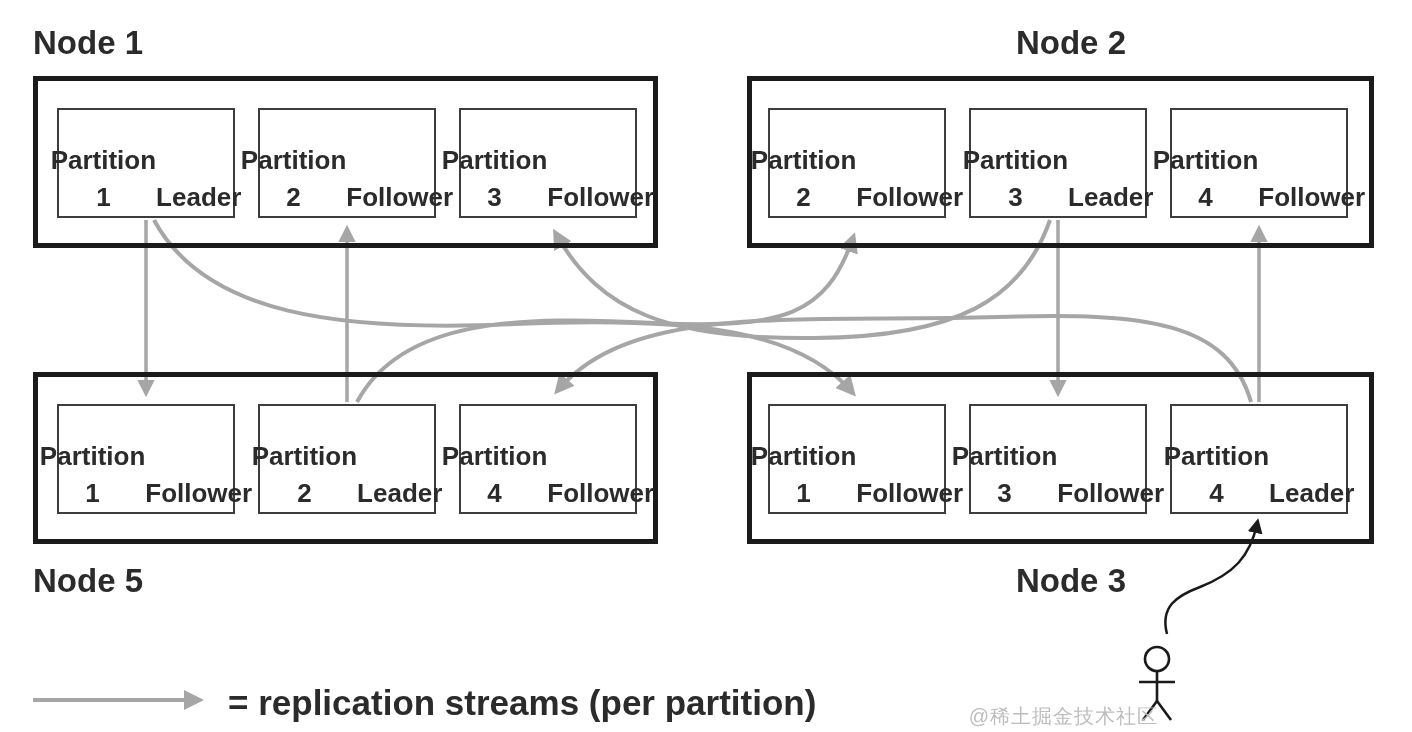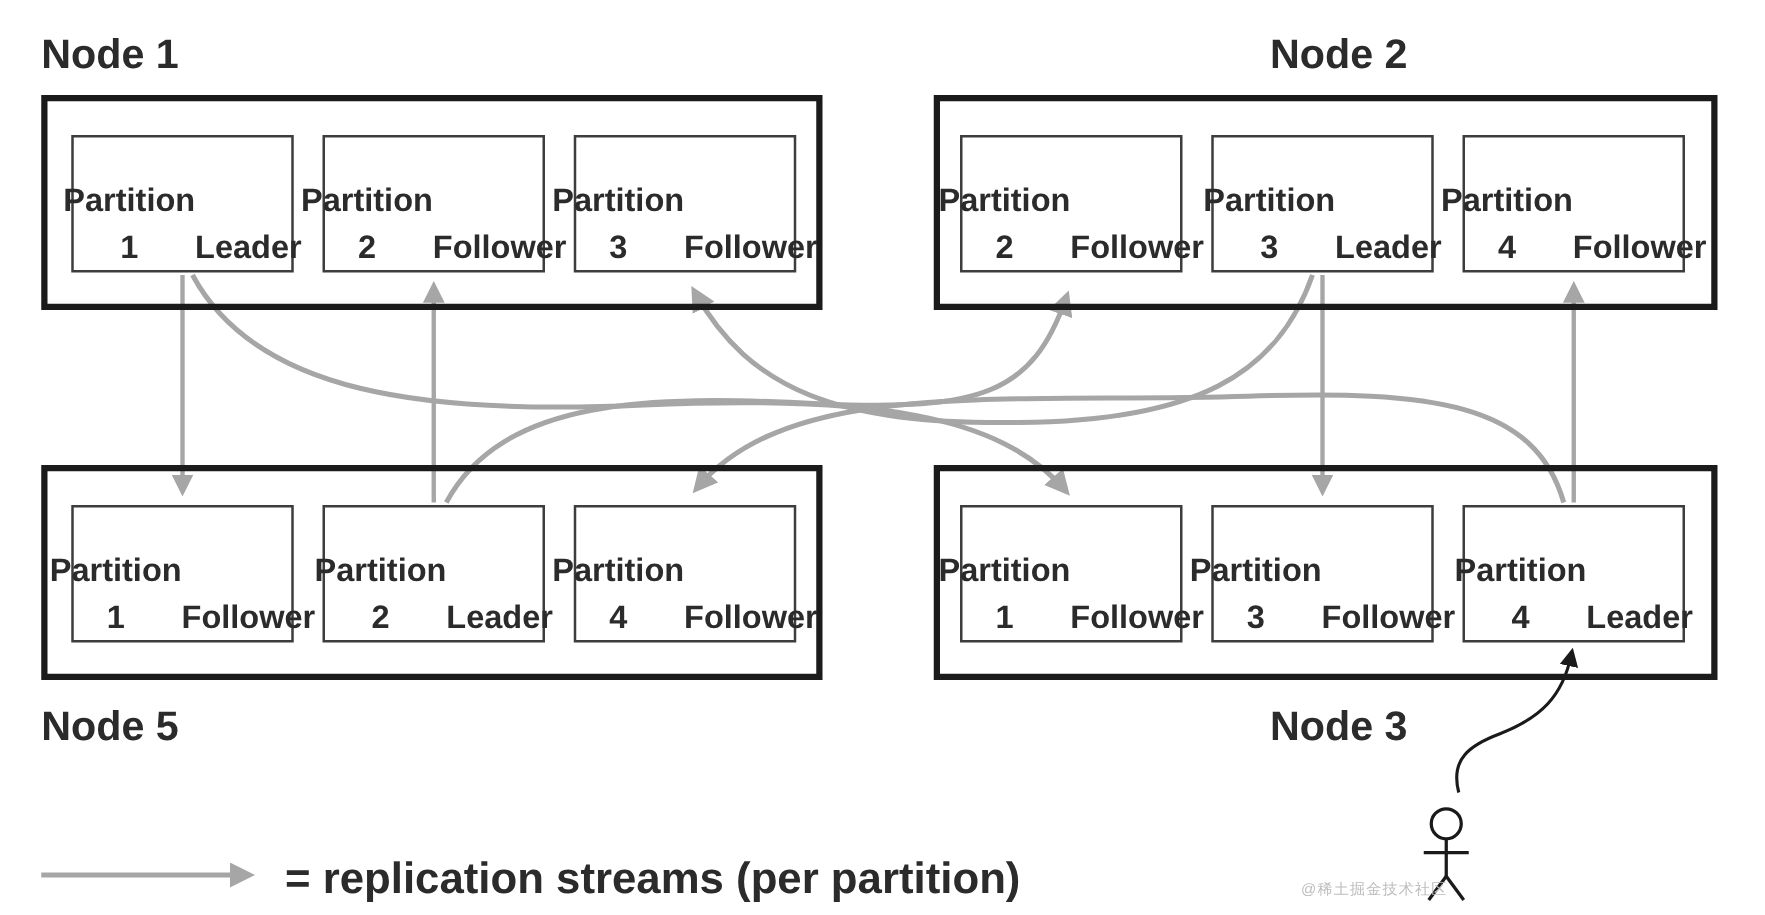--- a/index.html
+++ b/index.html
@@ -46,21 +46,21 @@
     position:absolute;z-index:2;left:228px;top:683px;
     font-size:35px;font-weight:600;color:var(--text);white-space:nowrap;
   }
   .writer-label{
     position:absolute;z-index:2;right:281px;top:643px;
     font-size:27px;font-weight:600;color:var(--text);
     text-align:right;line-height:1.45;white-space:nowrap;
   }
   .watermark{
     position:absolute;z-index:4;right:6px;top:703px;
-    font-size:12px;color:var(--watermark);letter-spacing:1px;white-space:nowrap;
+    font-size:20px;color:var(--watermark);letter-spacing:1px;white-space:nowrap;
   }
 </style>
 </head>
 <body>
 
 <div class="canvas">
 
   <svg class="arrows" width="1412" height="732" viewBox="0 0 1412 732">
     <defs>
       <marker id="ag" viewBox="0 0 10 10" refX="7" refY="5" markerWidth="5" markerHeight="5" orient="auto">

